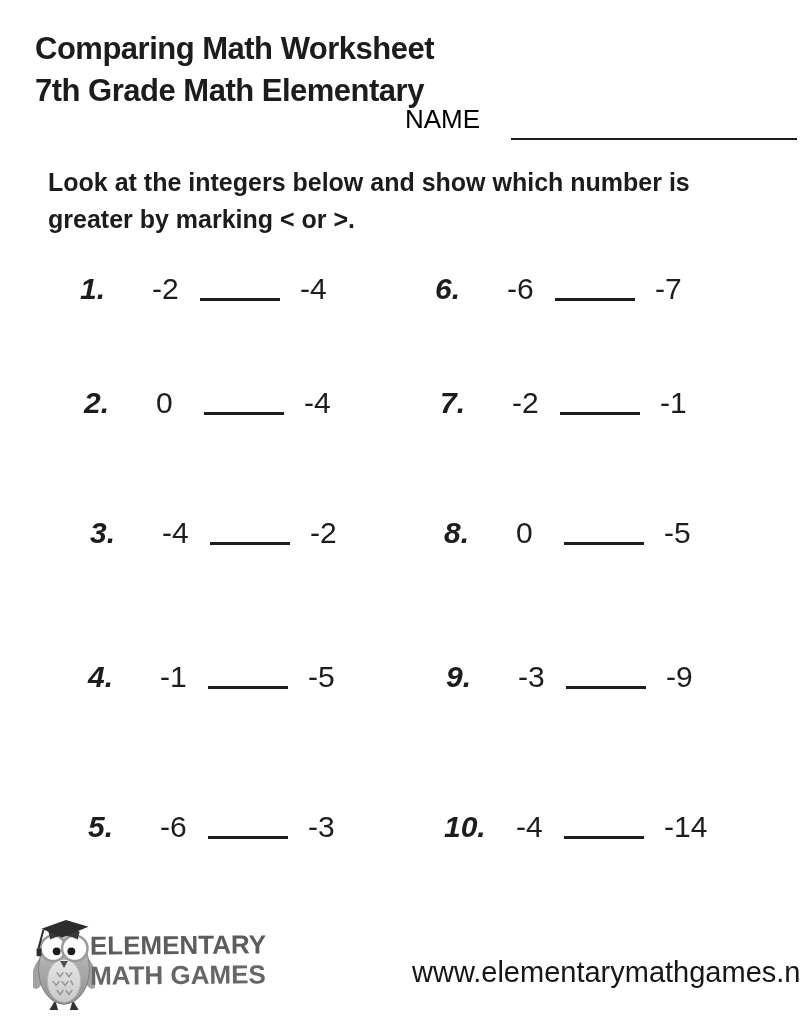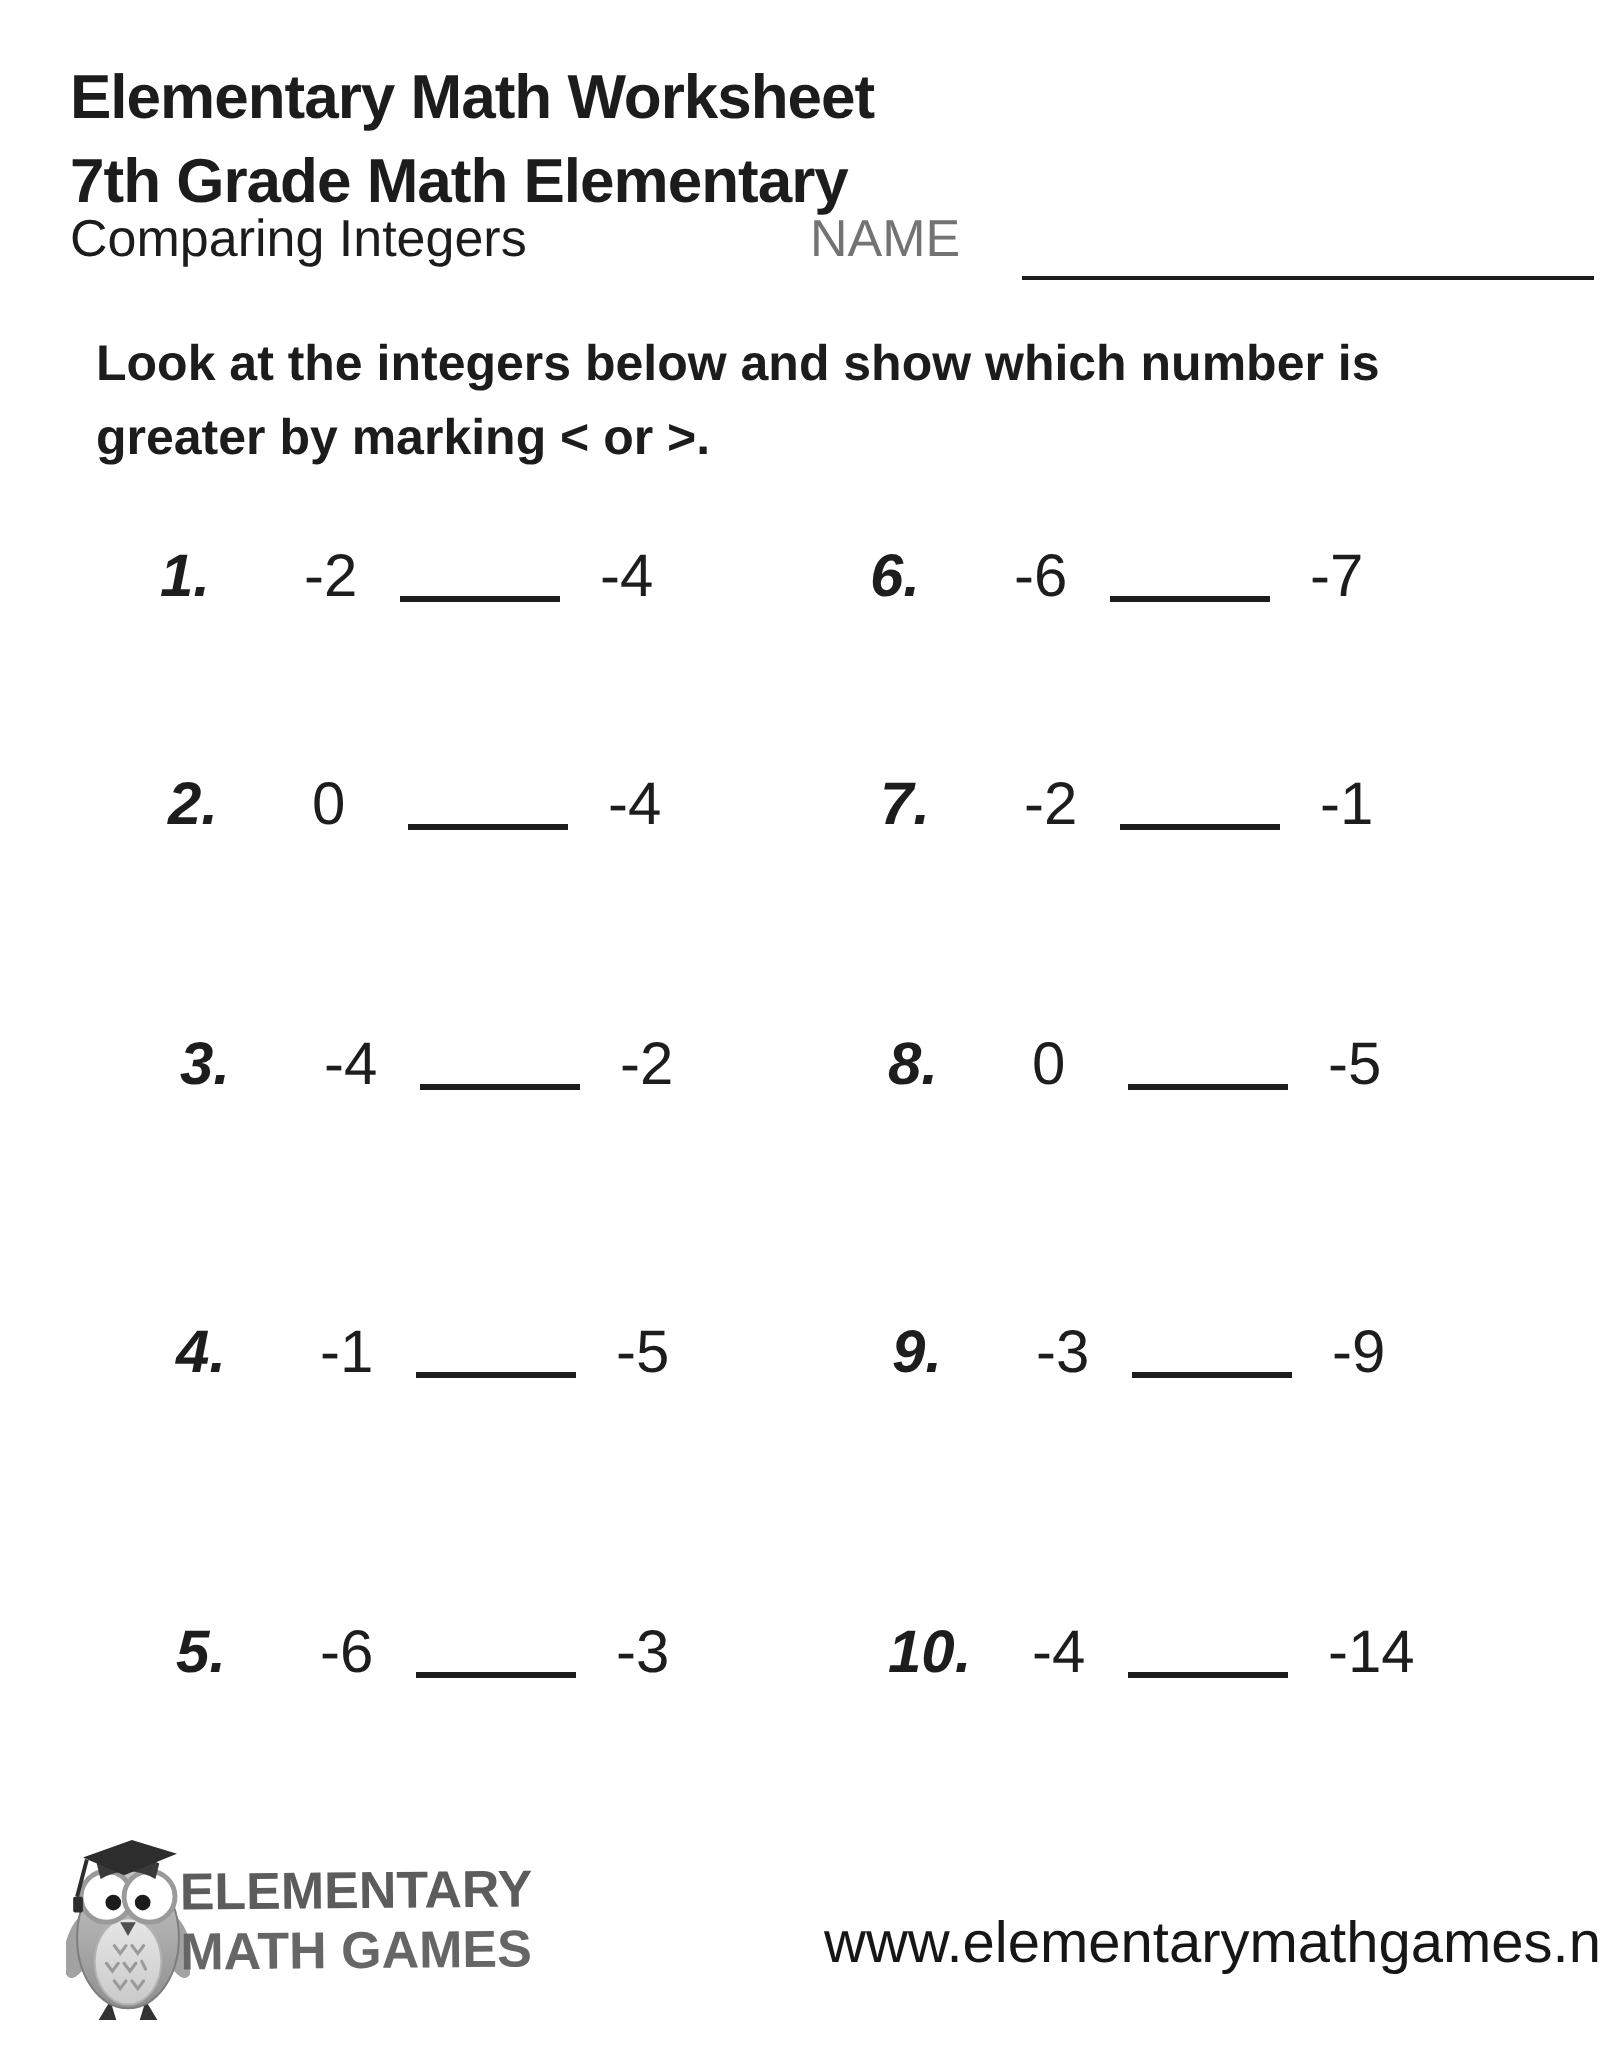--- a/index.html
+++ b/index.html
@@ -17,21 +17,21 @@
     font-size:31px; font-weight:700; line-height:42px;
     letter-spacing:-0.5px; color:#1c1c1c;
   }
   .subtitle {
     position:absolute; left:35px; top:104px;
     font-size:26px; font-weight:400; color:#1c1c1c;
   }
   .name-row {
     position:absolute; left:405px; top:104px;
     display:flex; align-items:flex-start;
-    font-size:26px; color:#737373;gap:26px;
+    font-size:26px; color:#000000;gap:26px;
   }
   .name-line {
     display:inline-block; width:286px; height:36px;
     border-bottom:2px solid #1c1c1c; margin-left:5px;
   }
   .instructions {
     position:absolute; left:48px; top:164px;
     width:660px; font-size:25px; line-height:37px; color:#1c1c1c;font-weight:bold;
   }
   .problem {
@@ -64,24 +64,23 @@
     position:absolute; left:412px; top:956px;
     font-size:29px; color:#161616;
   }
 </style>
 </head>
 <body>
 
 <div class="page">
 
   <div class="title-block">
-    <div>Elementary Math Worksheet</div>
+    <div>Comparing Math Worksheet</div>
     <div>7th Grade Math Elementary</div>
   </div>
-  <div class="subtitle">Comparing Integers</div>
 
   <div class="name-row">
     <span>NAME</span>
     <span class="name-line"></span>
   </div>
 
   <div class="instructions">Look at the integers below and show which number is greater by marking &lt; or &gt;.</div>
 
   <div class="problem" style="left:80px; top:272px;">
     <span class="pnum">1.</span>

